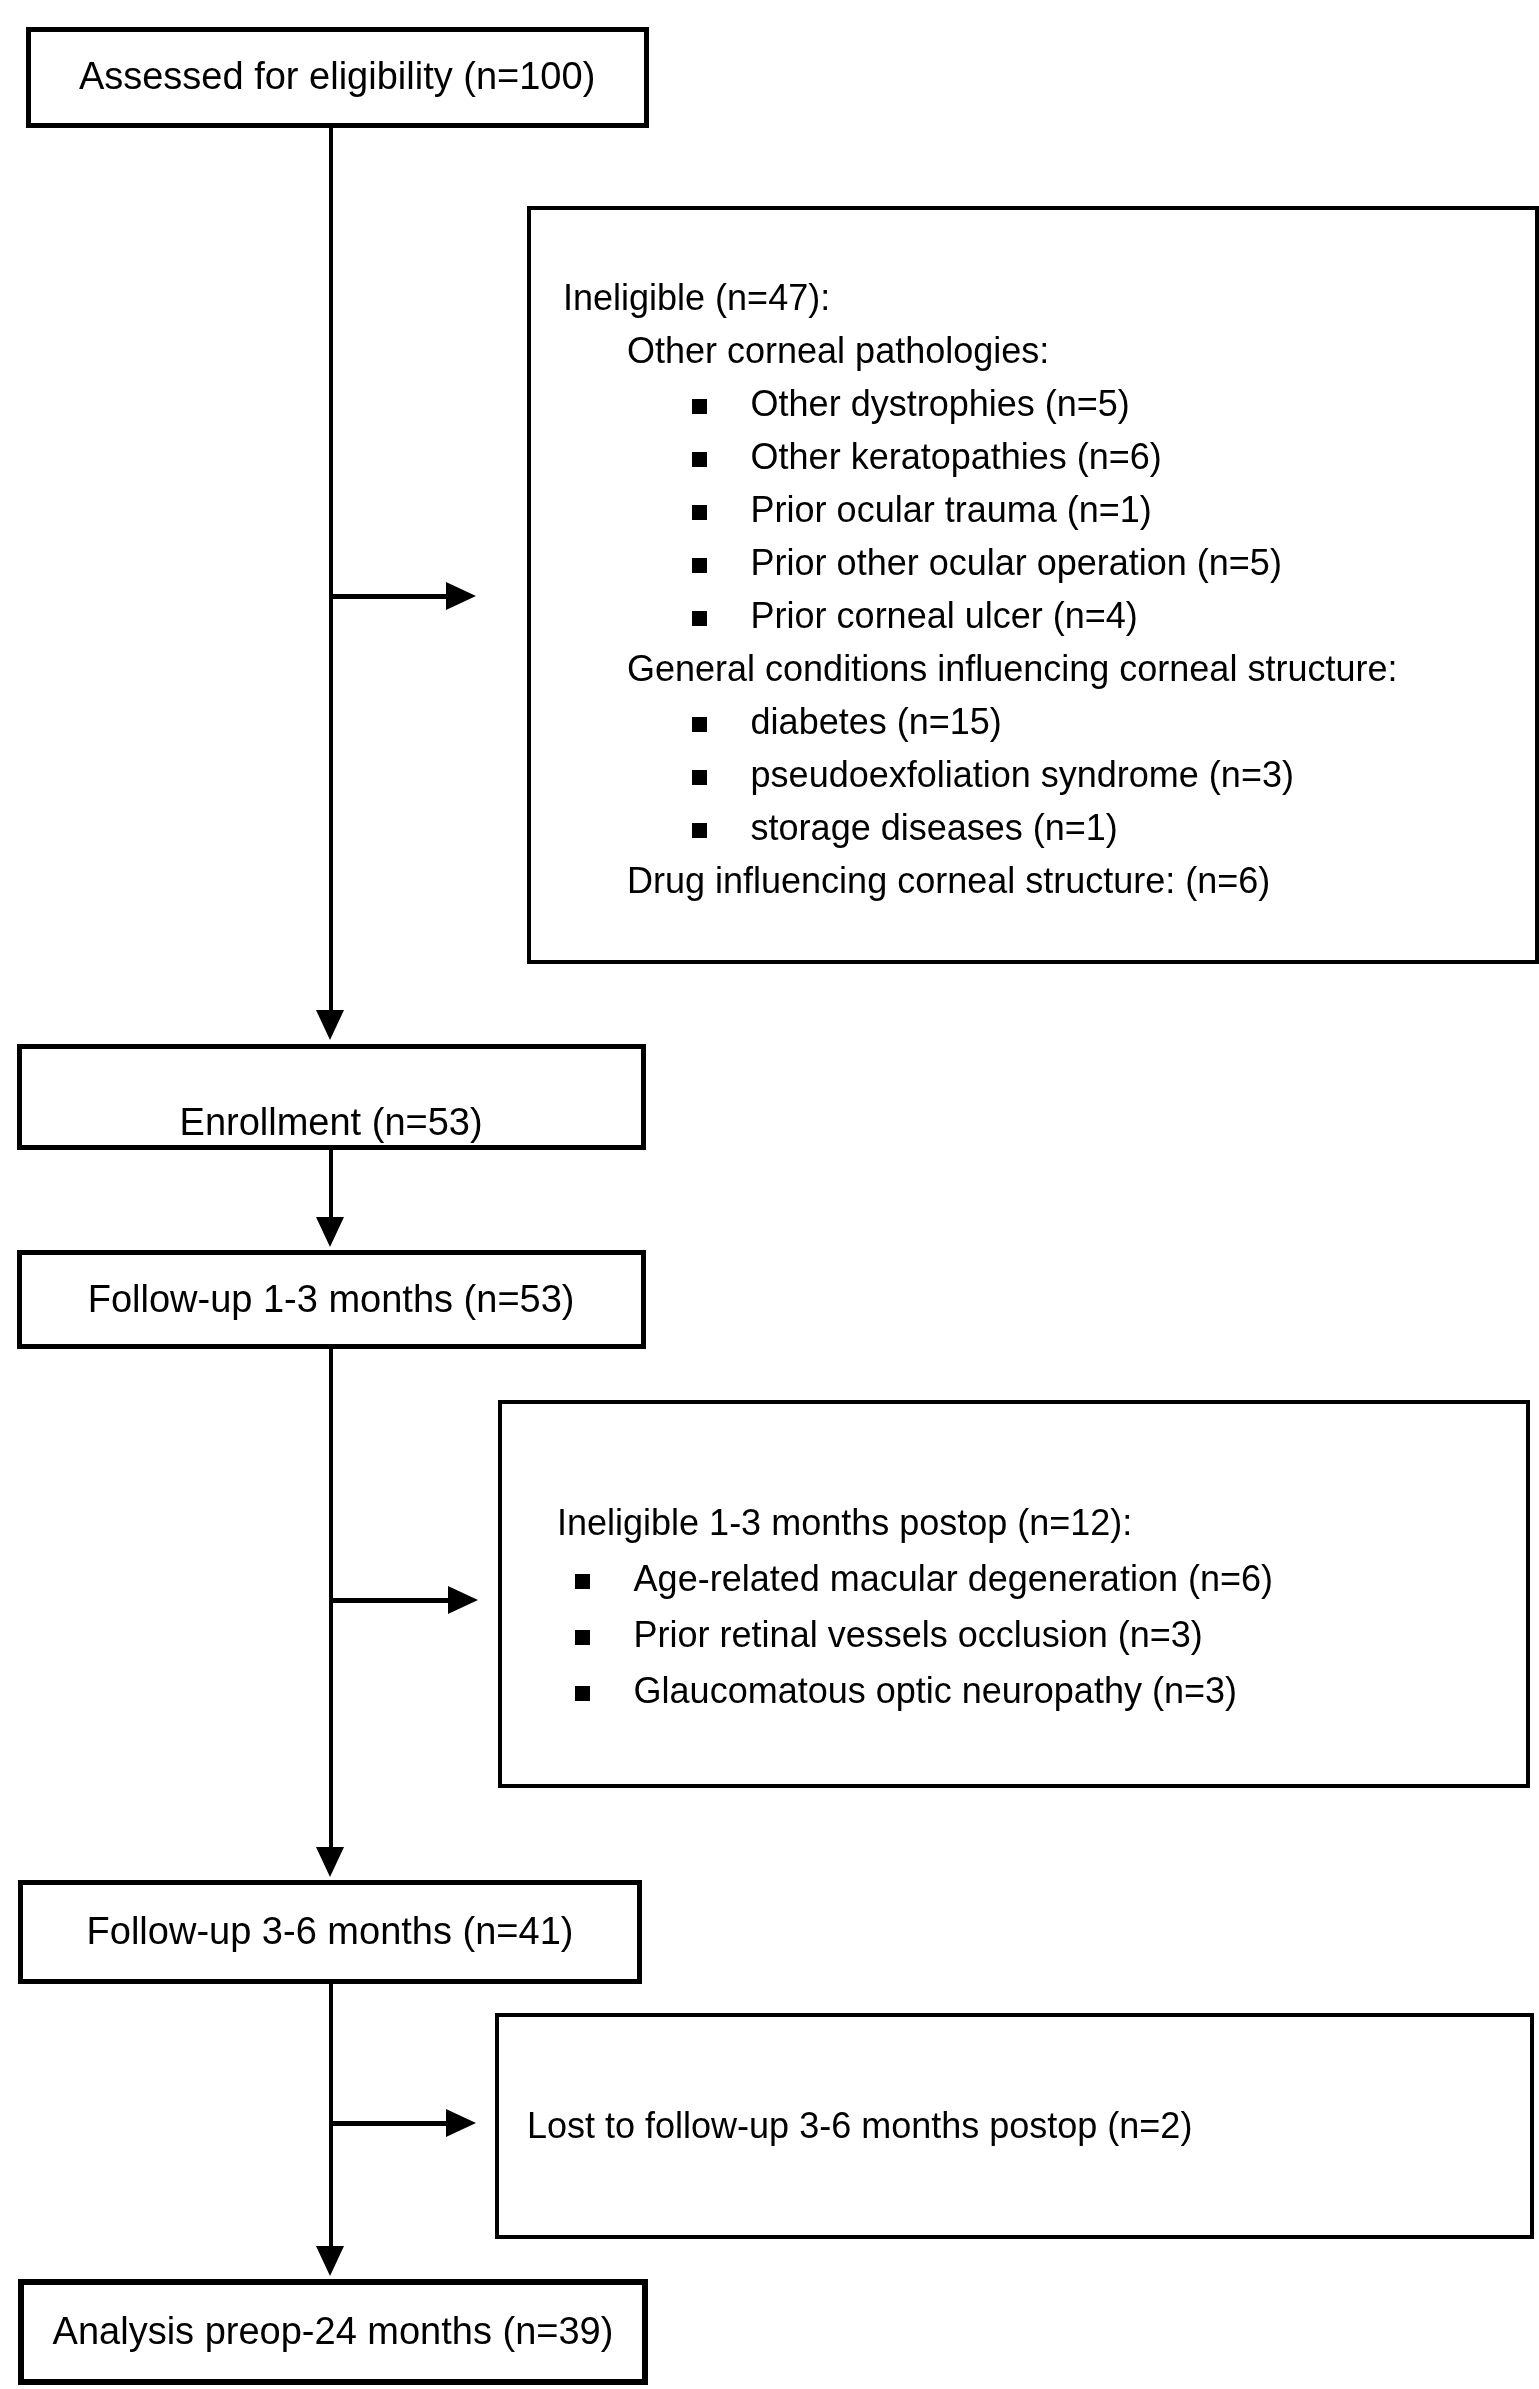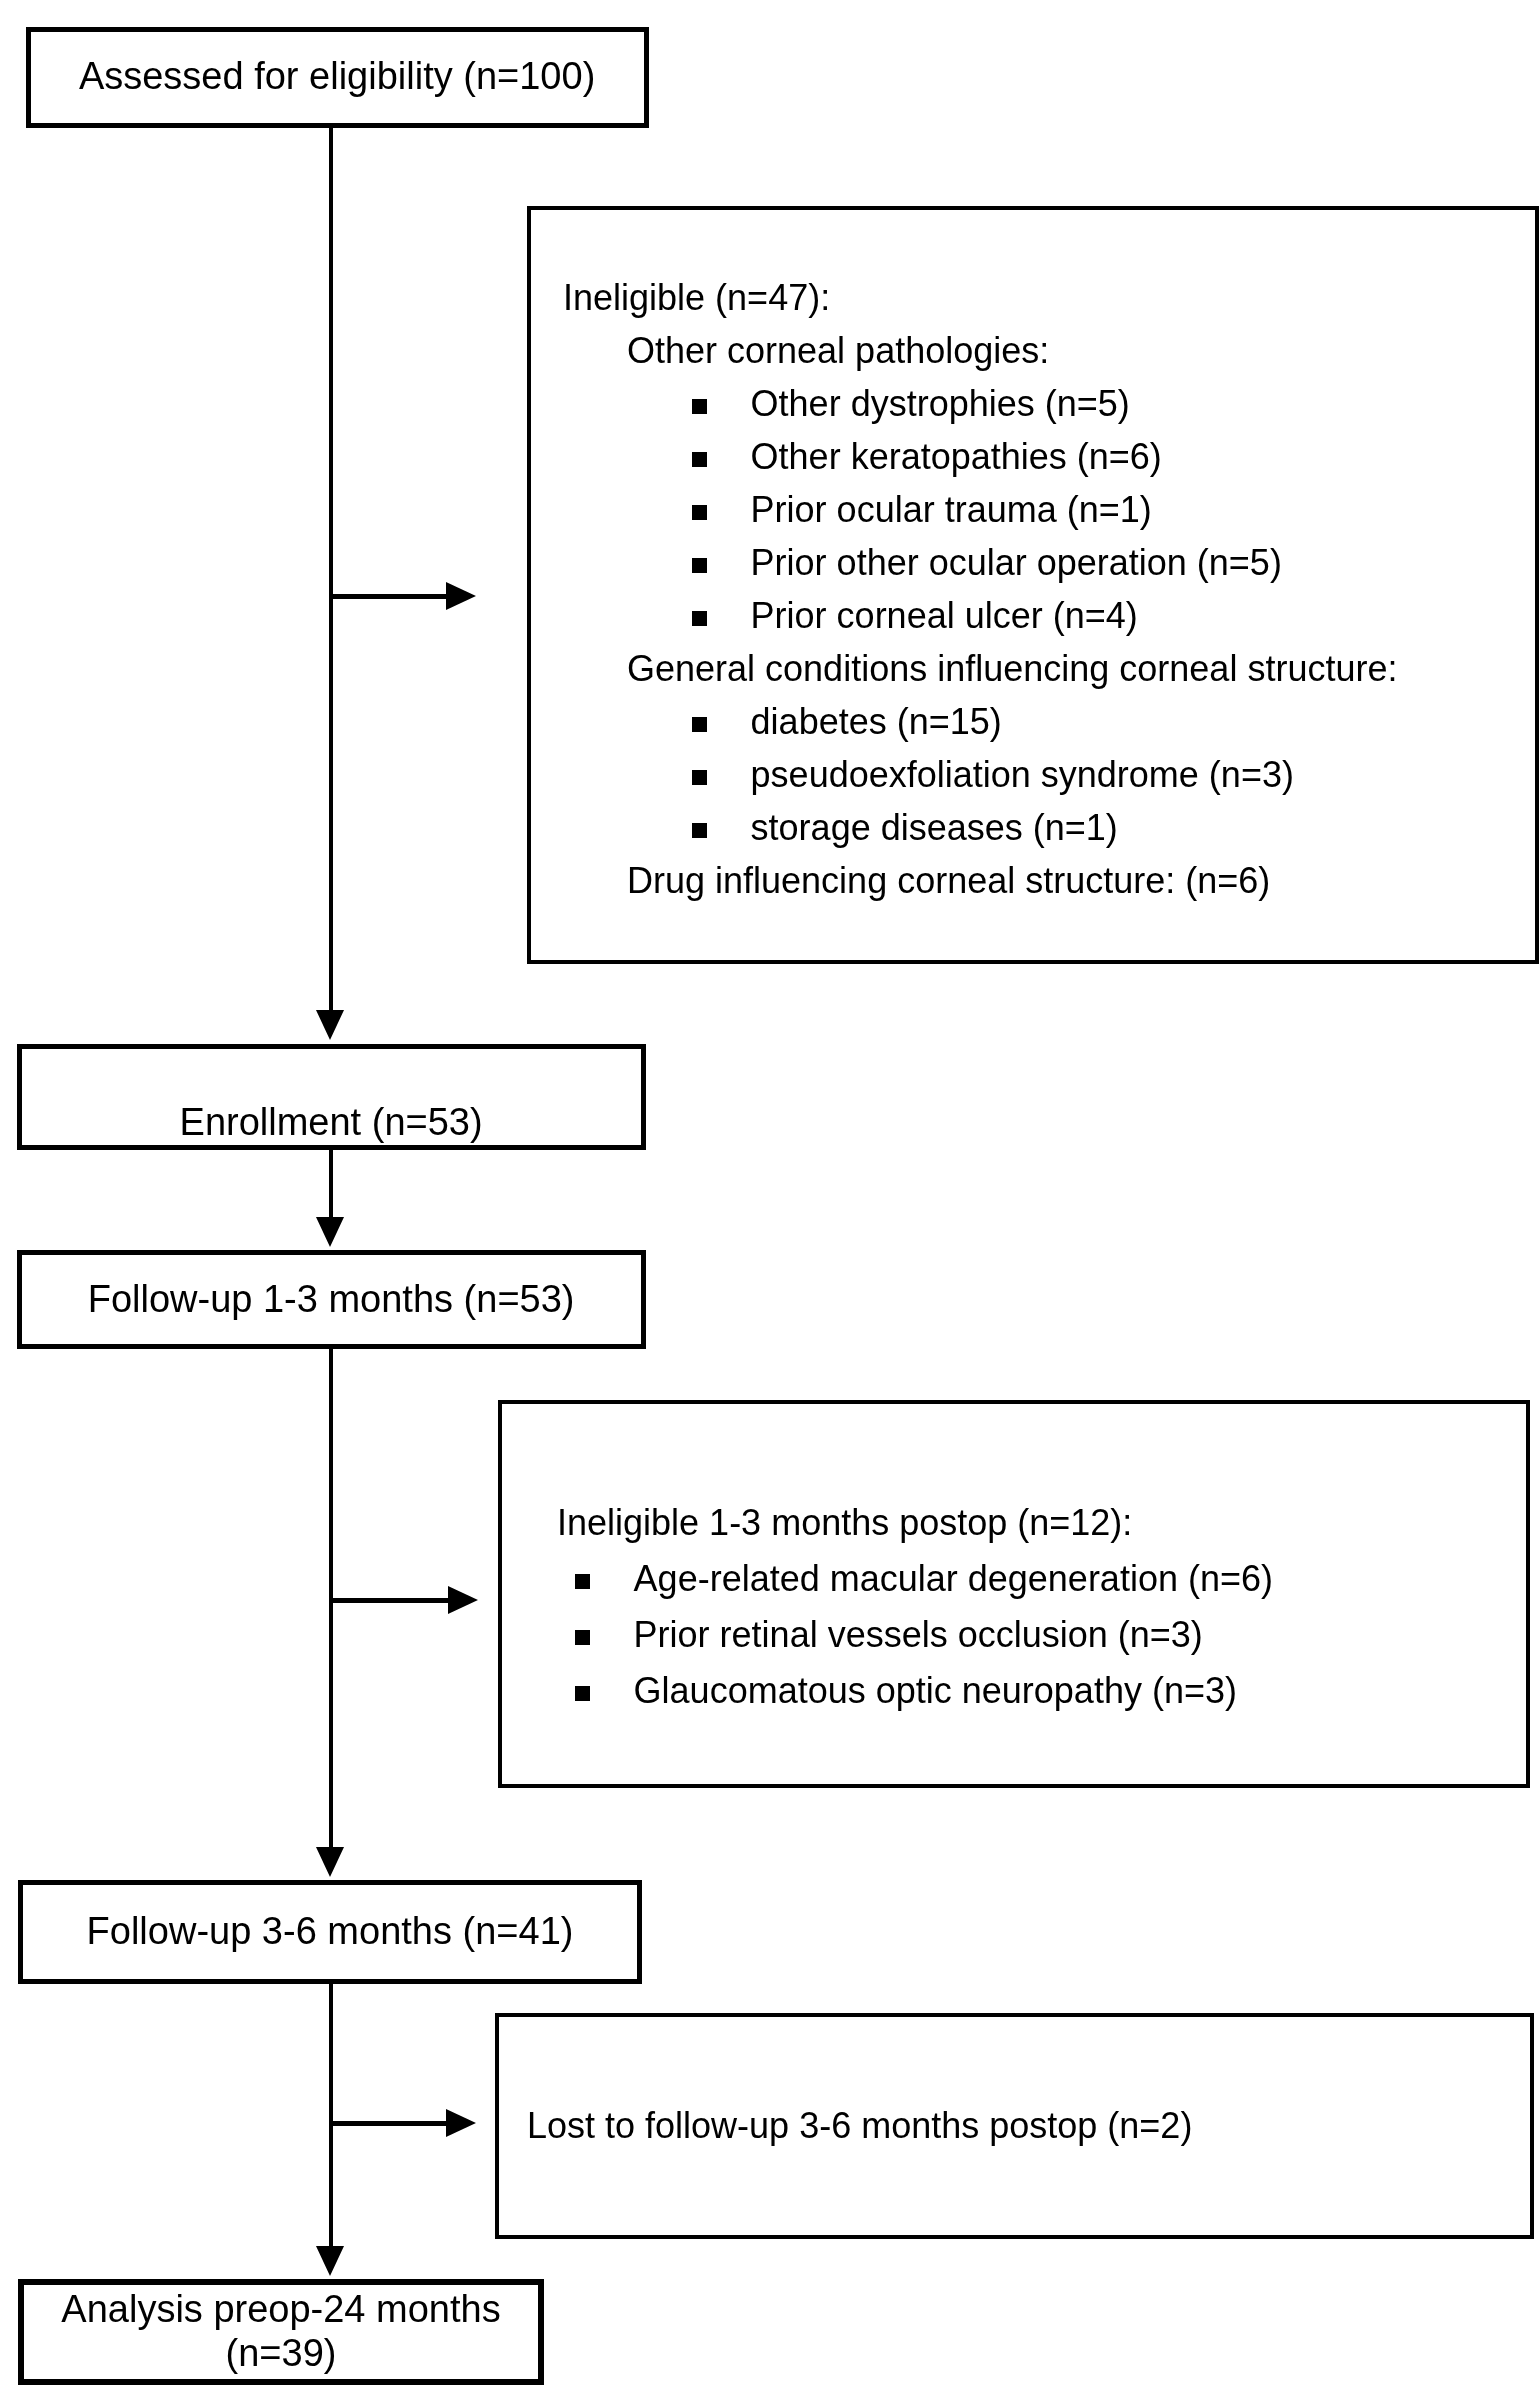--- a/index.html
+++ b/index.html
@@ -127,21 +127,21 @@
   </div>
 
   <div class="box thick label-box" style="left:16.6px; top:1250px; width:629px; height:99px;justify-content:center;">
     <span>Follow-up 1-3 months (n=53)</span>
   </div>
 
   <div class="box thick label-box" style="left:18px; top:1880px; width:624px; height:104px;">
     <span>Follow-up 3-6 months (n=41)</span>
   </div>
 
-  <div class="box thick label-box" style="left:18px; top:2279px; width:526px; height:106px; border-width:6px;">
+  <div class="box thick label-box" style="left:18px; top:2279px; width:630px; height:106px; border-width:6px;">
     <span>Analysis preop-24 months (n=39)</span>
   </div>
 
   <div class="box detail-box" style="left:484px; top:206px; width:1012px; height:758px;margin-left:43px;">
     <div class="g47">
       <div class="row">Ineligible (n=47):</div>
 
       <div class="row sub">Other corneal pathologies:</div>
       <div class="row bullet">
         <span class="sq"></span><span>Other dystrophies (n=5)</span>

